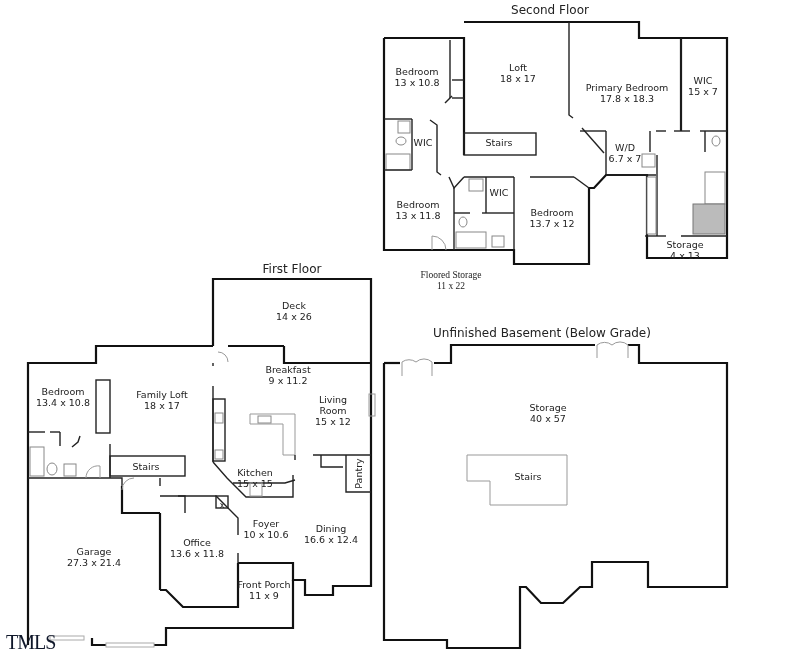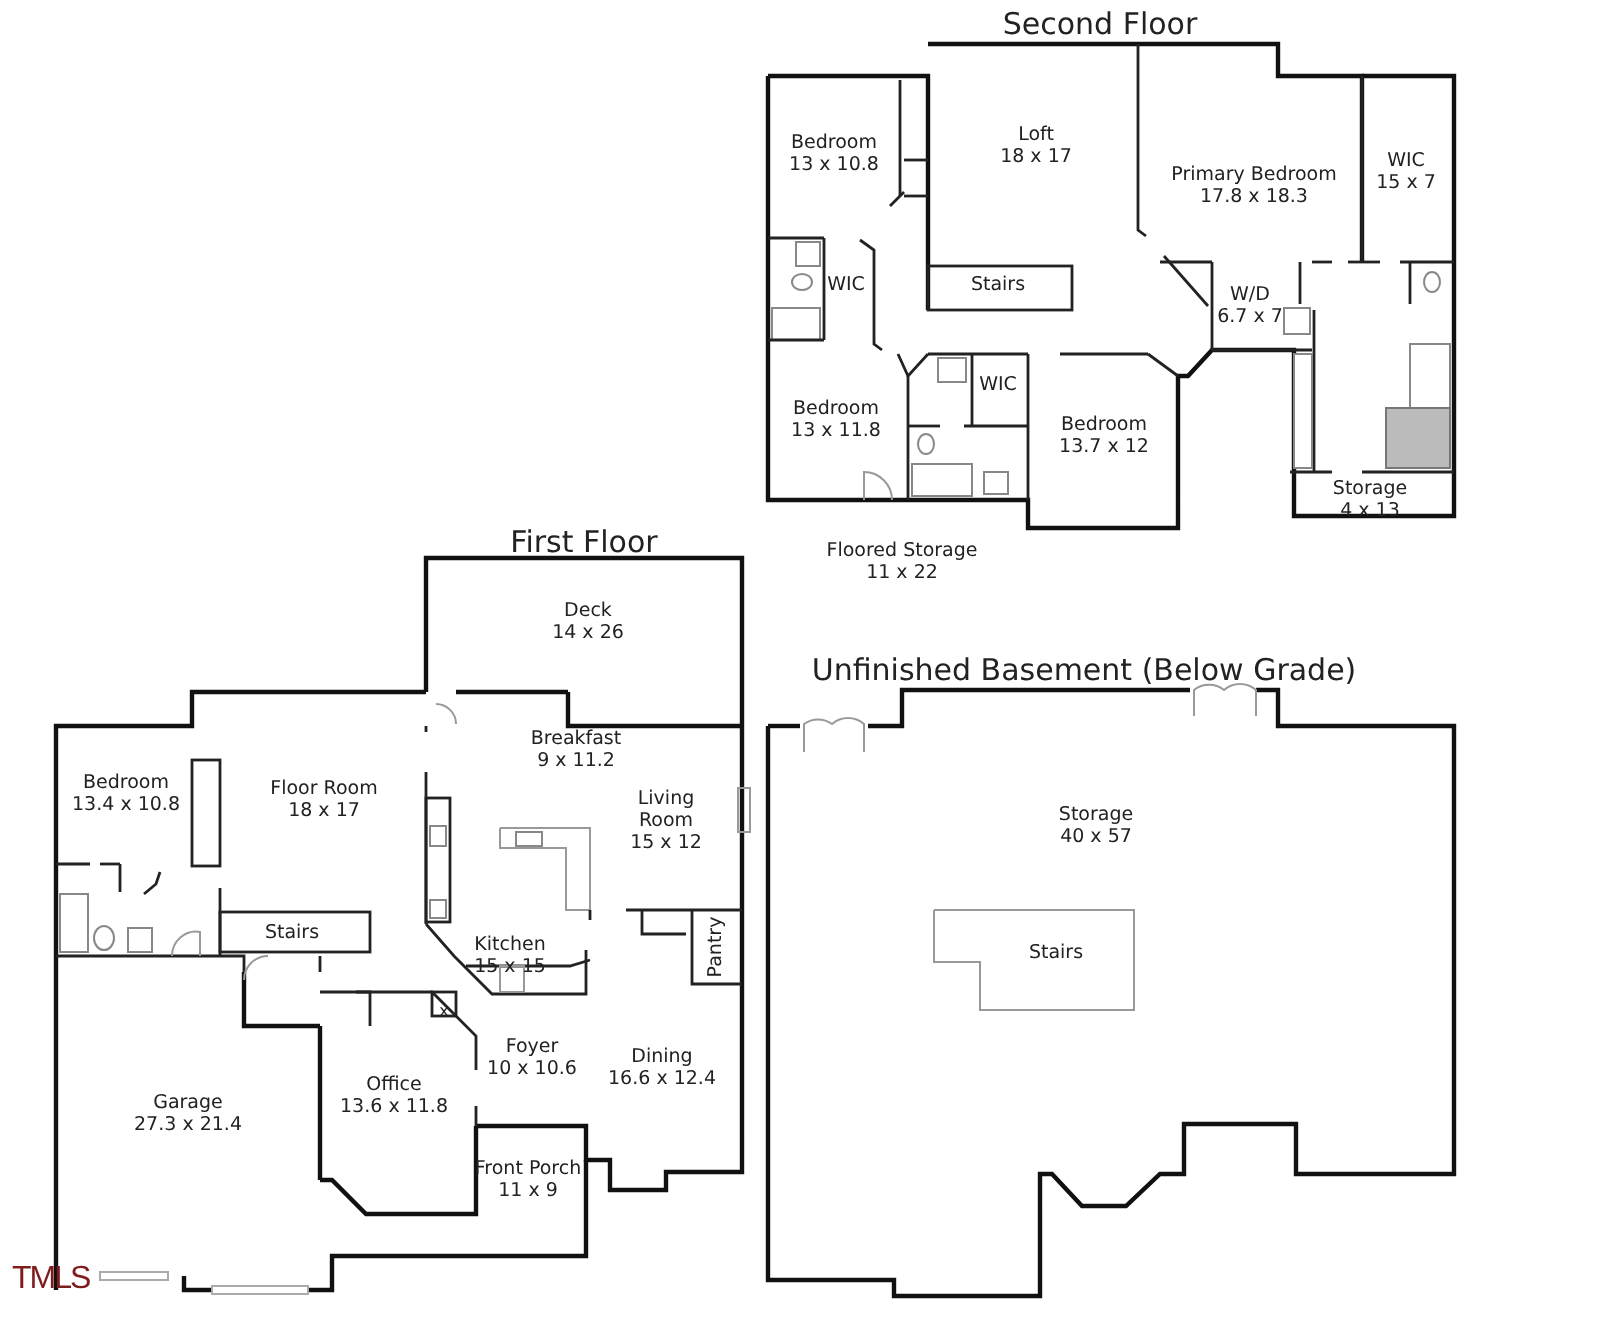--- a/index.html
+++ b/index.html
@@ -5,23 +5,23 @@
   html, body { margin: 0; padding: 0; background: #ffffff; }
   body { width: 800px; height: 672px; position: relative; overflow: hidden;
          font-family: "DejaVu Sans", sans-serif; color: #222; }
   svg { position: absolute; left: 0; top: 0; }
   .wall { fill: none; stroke: #111; stroke-width: 2.2; stroke-linejoin: miter; }
   .thin { fill: none; stroke: #222; stroke-width: 1.4; }
   .grey { fill: none; stroke: #999; stroke-width: 1; }
   .fix { fill: #fff; stroke: #888; stroke-width: 1; }
   .lbl { position: absolute; font-size: 9.5px; line-height: 11px; text-align: center;
          white-space: nowrap; transform: translateX(-50%); color: #222; }
-  .title { position: absolute; font-size: 15px; white-space: nowrap; transform: translateX(-50%); color: #222; }
-  .wm { position: absolute; left: 6px; top: 631px; font-size: 16px; letter-spacing: -1px;
-        color: #7f1d1d; font-family: Liberation Sans, sans-serif; }
+  .title { position: absolute; font-size: 12px; white-space: nowrap; transform: translateX(-50%); color: #222; }
+  .wm { position: absolute; left: 6px; top: 631px; font-size: 20px; letter-spacing: -1px;
+        color: #0f172a; font-family: Liberation Serif, serif; }
 </style>
 </head>
 <body>
 
 <svg width="800" height="672" viewBox="0 0 800 672">
 
   <g>
 
     <polyline class="wall" points="464,22 639,22 639,38 681,38 681,131"></polyline>
     <polyline class="wall" points="384,38 464,38 464,155"></polyline>
@@ -153,26 +153,26 @@
 <div class="lbl" style="left:518px; top:62px;"><span>Loft</span><br><span>18 x 17</span></div>
 <div class="lbl" style="left:627px; top:66px;margin-top:16px;"><span>Primary Bedroom</span><br><span>17.8 x 18.3</span></div>
 <div class="lbl" style="left:703px; top:75px;"><span>WIC</span><br><span>15 x 7</span></div>
 <div class="lbl" style="left:423px; top:137px;">WIC</div>
 <div class="lbl" style="left:499px; top:137px;">Stairs</div>
 <div class="lbl" style="left:625px; top:142px;"><span>W/D</span><br><span>6.7 x 7</span></div>
 <div class="lbl" style="left:499px; top:187px;">WIC</div>
 <div class="lbl" style="left:418px; top:199px;"><span>Bedroom</span><br><span>13 x 11.8</span></div>
 <div class="lbl" style="left:552px; top:207px;"><span>Bedroom</span><br><span>13.7 x 12</span></div>
 <div class="lbl" style="left:685px; top:239px;"><span>Storage</span><br><span>4 x 13</span></div>
-<div class="lbl" style="left:451px; top:270px;"><span>Floored Storage</span><br><span>11 x 22</span></div>
+<div class="lbl" style="left:451px; top:270px;font-family:Liberation Serif, serif;"><span>Floored Storage</span><br><span>11 x 22</span></div>
 
 <div class="lbl" style="left:277px; top:300px;margin-left:17px;"><span>Deck</span><br><span>14 x 26</span></div>
 <div class="lbl" style="left:248px; top:364px;margin-left:40px;"><span>Breakfast</span><br><span>9 x 11.2</span></div>
 <div class="lbl" style="left:63px; top:386px;"><span>Bedroom</span><br><span>13.4 x 10.8</span></div>
-<div class="lbl" style="left:162px; top:389px;"><span>Floor Room</span><br><span>18 x 17</span></div>
+<div class="lbl" style="left:162px; top:389px;"><span>Family Loft</span><br><span>18 x 17</span></div>
 <div class="lbl" style="left:333px; top:394px; white-space:normal; width:50px;"><span>Living Room</span><br><span>15 x 12</span></div>
 <div class="lbl" style="left:255px; top:439px;margin-top:28px;"><span>Kitchen</span><br><span>15 x 15</span></div>
 <div class="lbl" style="left:146px; top:461px;">Stairs</div>
 <div class="lbl" style="left:358px; top:468px; transform: translateX(-50%) rotate(-90deg);">Pantry</div>
 <div class="lbl" style="left:266px; top:518px;"><span>Foyer</span><br><span>10 x 10.6</span></div>
 <div class="lbl" style="left:331px; top:523px;"><span>Dining</span><br><span>16.6 x 12.4</span></div>
 <div class="lbl" style="left:197px; top:537px;"><span>Office</span><br><span>13.6 x 11.8</span></div>
 <div class="lbl" style="left:94px; top:546px;"><span>Garage</span><br><span>27.3 x 21.4</span></div>
 <div class="lbl" style="left:264px; top:579px;"><span>Front Porch</span><br><span>11 x 9</span></div>
 <div class="lbl" style="left:222px; top:500px; font-size:8px;">x</div>

